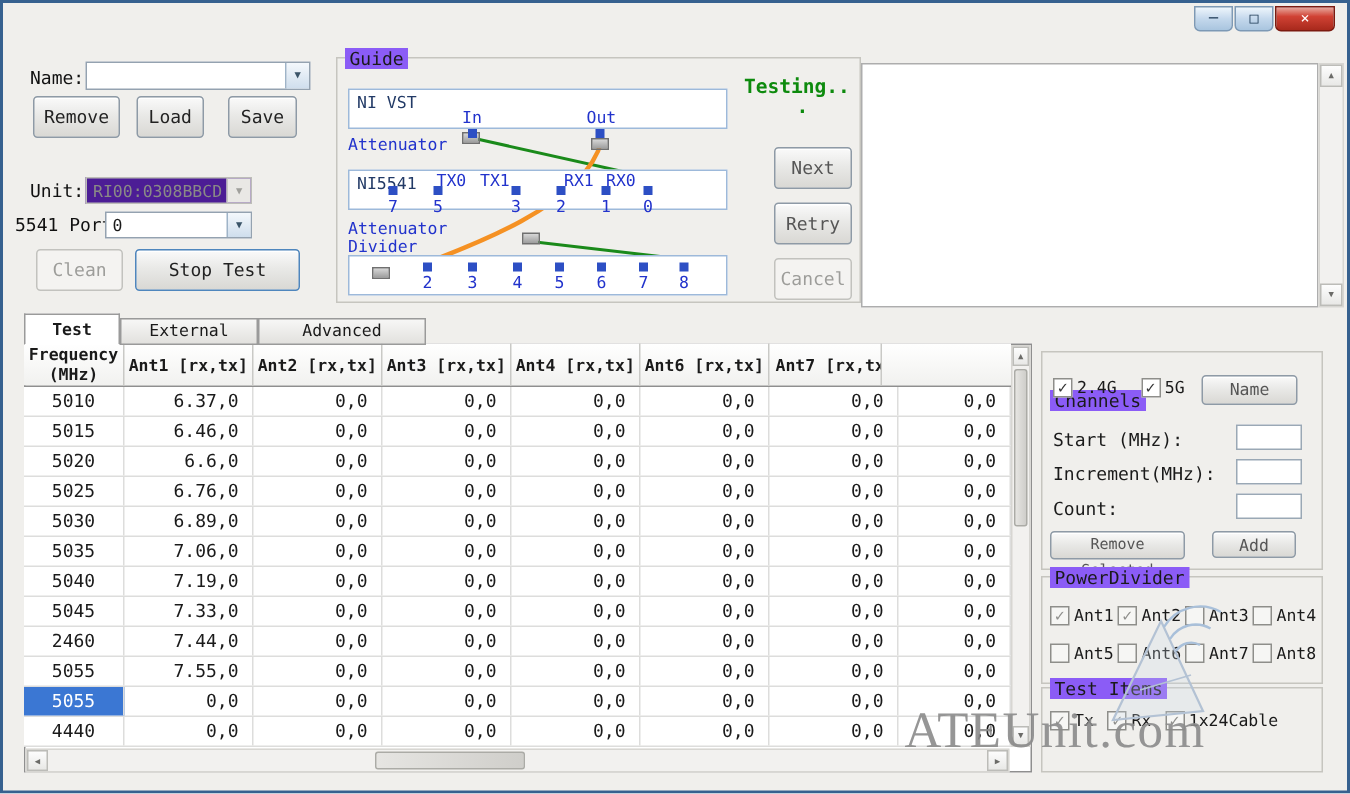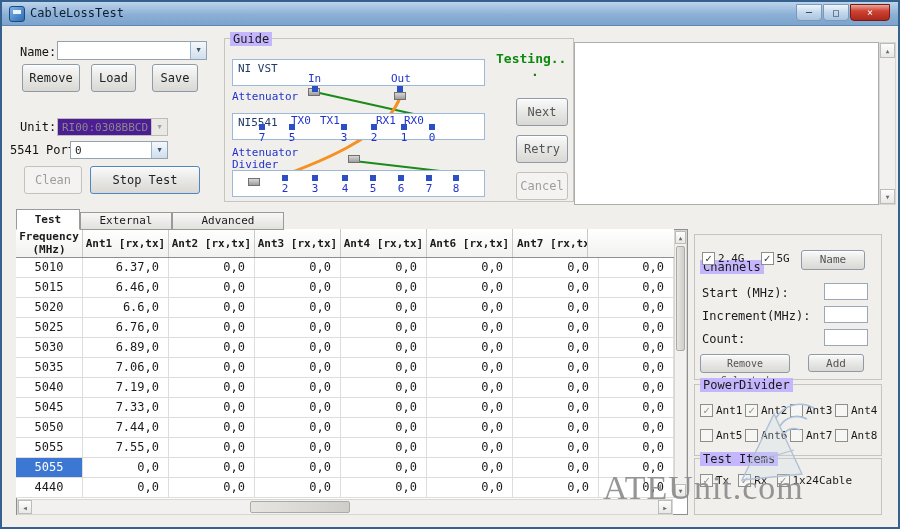--- a/index.html
+++ b/index.html
@@ -34,21 +34,21 @@
   .btn.primary { border-color:#4f86bd; }
   .combo { position:absolute; background:#fff; border:1px solid #94a2b0; font-size:11px; }
   .combo .val { position:absolute; left:4px; top:2px; right:18px; overflow:hidden; white-space:nowrap; }
   .combo .arr { position:absolute; right:0; top:0; bottom:0; width:16px;
     background:linear-gradient(#f4f8fc,#cfdeed); border-left:1px solid #9fb4c8;
     font-size:7px; color:#3b5468; text-align:center; line-height:16px; }
   .combo.dis { background:#4c1d95; border-color:#bdbdb8; color:#8a8a86; }
   .combo.dis .arr { background:#e9e8e5; color:#a0a09c; border-left-color:#c6c6c1; }
   .tinput { position:absolute; background:#fff; border:1px solid #9aa8b5; font-size:11px; padding:0 3px; font-family:inherit; }
   .group { position:absolute; border:1px solid #c6c5bf; }
-  .glabel { position:absolute; background:#c4b5fd; padding:0 3px; font-size:12px; white-space:nowrap; }
+  .glabel { position:absolute; background:#8b5cf6; padding:0 3px; font-size:12px; white-space:nowrap; }
   .cb { display:inline-flex; align-items:center; }
   .cb .box { width:13px; height:13px; background:#fff; border:1px solid #8e8e8a;
     font-size:11px; line-height:11px; text-align:center; color:#333; }
   .cb .box.gray { color:#8f8f8c; background:#f6f6f4; }
   .cb .txt { margin-left:3px; font-size:11px; white-space:nowrap; }
   
   .gbox { position:absolute; background:#fff; border:1px solid #9db9da; }
   .gtitle { position:absolute; font-size:11px; color:#223a66; }
   .gsq { position:absolute; width:6px; height:6px; background:#2d4fc4; }
   .gconn { position:absolute; width:12px; height:8px; background:linear-gradient(#d7d7d7,#9d9d9d); border:1px solid #707070; }
@@ -86,24 +86,20 @@
   
   .rlbl { position:absolute; font-size:12px; text-align:left; }
   #wm-text { position:absolute; left:601px; top:467px; width:290px; font-family:"Liberation Serif",serif;
     font-size:34px; color:#8b8b8b; letter-spacing:1px; opacity:.9; pointer-events:none; z-index:9; }
 </style>
 </head>
 <body>
 
 <div class="win">
 
-  <div class="titlebar">
-    <div class="app-icon"></div>
-    <div class="title-text">CableLossTest</div>
-  </div>
   <div class="wbtn" id="btn-min">─</div>
   <div class="wbtn" id="btn-max">□</div>
   <div class="wbtn" id="btn-close">×</div>
 
   <div class="lbl" style="left:18px;top:43px;">Name:</div>
   <div class="combo" style="left:55px;top:39px;width:150px;height:19px;">
     <span class="val"></span>
     <span class="arr">▼</span>
   </div>
   <div class="btn" style="left:20px;top:62px;width:58px;height:28px;line-height:26px;">Remove</div>
@@ -289,21 +285,21 @@
         <div class="tcell cfreq w0">5045</div>
         <div class="tcell cval w1">7.33,0</div>
         <div class="tcell cval w2">0,0</div>
         <div class="tcell cval w3">0,0</div>
         <div class="tcell cval w4">0,0</div>
         <div class="tcell cval w5">0,0</div>
         <div class="tcell cval w6">0,0</div>
         <div class="tcell cval w7">0,0</div>
       </div>
       <div class="trow">
-        <div class="tcell cfreq w0">5050</div>
+        <div class="tcell cfreq w0">2460</div>
         <div class="tcell cval w1">7.44,0</div>
         <div class="tcell cval w2">0,0</div>
         <div class="tcell cval w3">0,0</div>
         <div class="tcell cval w4">0,0</div>
         <div class="tcell cval w5">0,0</div>
         <div class="tcell cval w6">0,0</div>
         <div class="tcell cval w7">0,0</div>
       </div>
       <div class="trow">
         <div class="tcell cfreq w0">5055</div>

